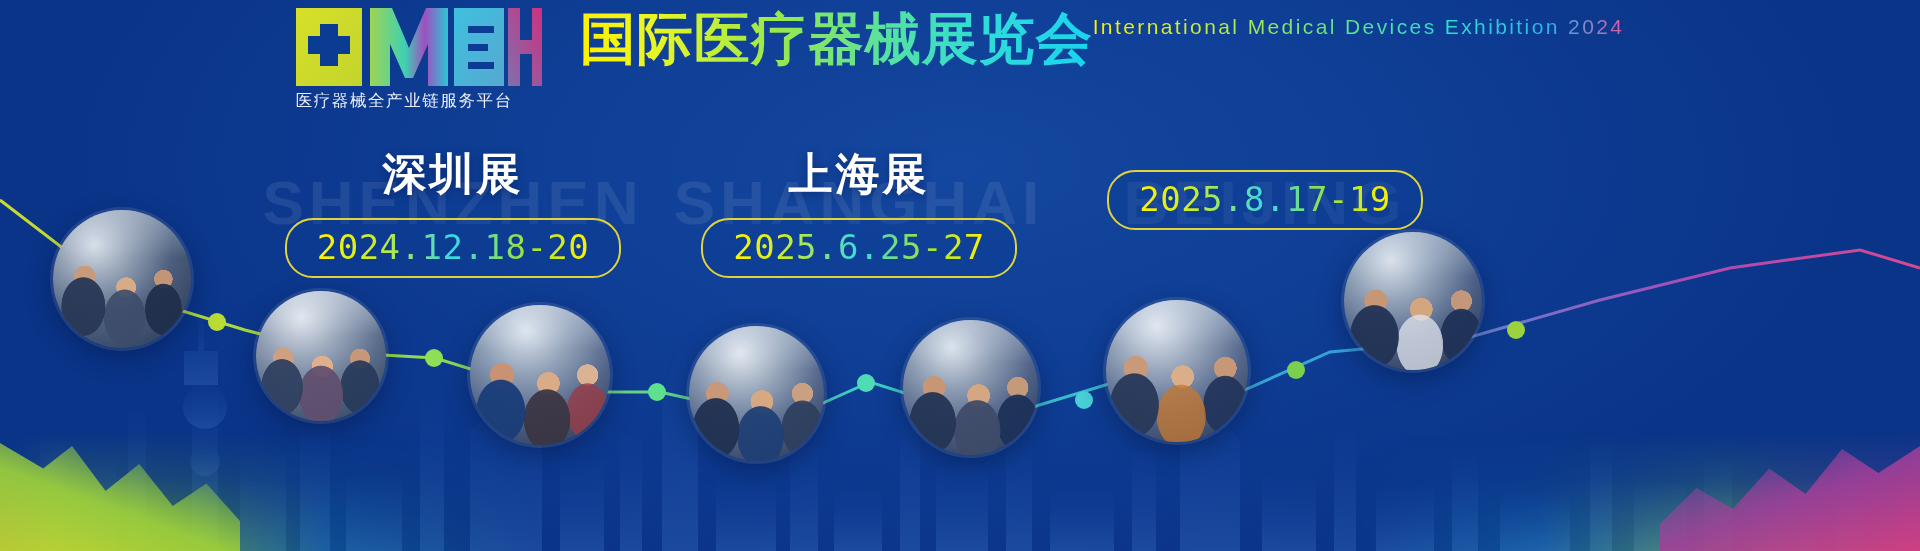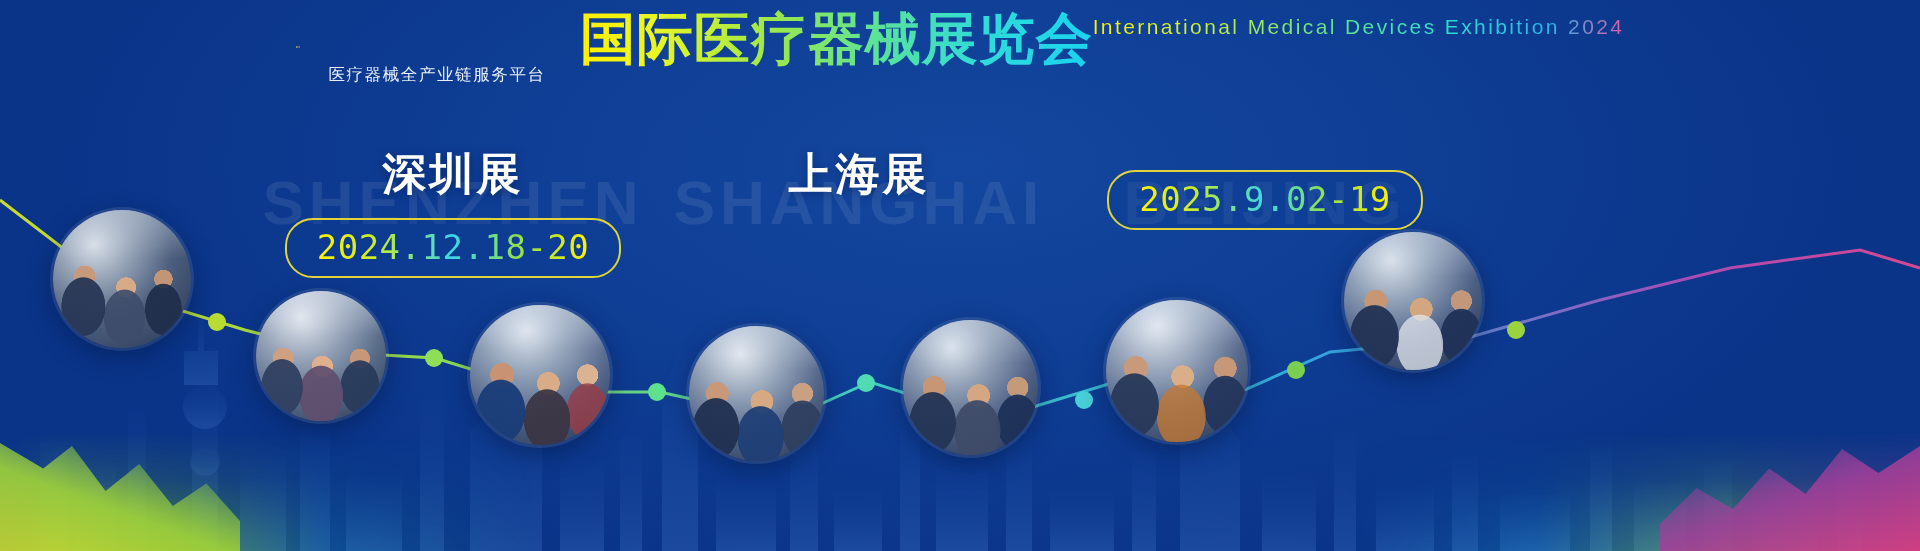--- a/index.html
+++ b/index.html
@@ -53,21 +53,21 @@
   }
 
   
   .connector{position:absolute;inset:0;width:1920px;height:551px;pointer-events:none;}
 
   
   .header{
     position:absolute; top:8px; left:0; width:1920px; height:110px;
     display:flex; align-items:flex-start; justify-content:center; gap:34px;
   }
-  .logo-block{ display:flex; align-items:flex-end; width:250px;gap:28px; }
+  .logo-block{ display:flex; flex-direction:column; align-items:flex-start; width:250px; }
   .logo-mark{ display:block; height:78px; }
   .logo-tagline{
     color:#e9eef9; font-size:16.5px; letter-spacing:1.6px; margin-top:4px;
     white-space:nowrap; font-weight:500;
   }
 
   .title-block{ display:flex; align-items:flex-start; padding-top:2px;}
   .cn-title{
     font-size:56px; font-weight:900; letter-spacing:1px; line-height:1.02;
     white-space:nowrap;
@@ -341,24 +341,27 @@
       <div class="ghost">SHENZHEN</div>
       <div class="city-name">深圳展</div>
       <div class="date-pill">
         <span class="date-text">2024.12.18-20</span>
       </div>
     </div>
 
     <div class="city">
       <div class="ghost">SHANGHAI</div>
       <div class="city-name">上海展</div>
+      <div class="date-pill">
+        <span class="date-text">2025.6.25-27</span>
+      </div>
     </div>
 
     <div class="city">
       <div class="ghost">BEIJING</div>
       <div class="date-pill">
-        <span class="date-text">2025.9.02-19</span>
+        <span class="date-text">2025.8.17-19</span>
       </div>
     </div>
 
   </div>
 
 </div>
 
 </body></html>

